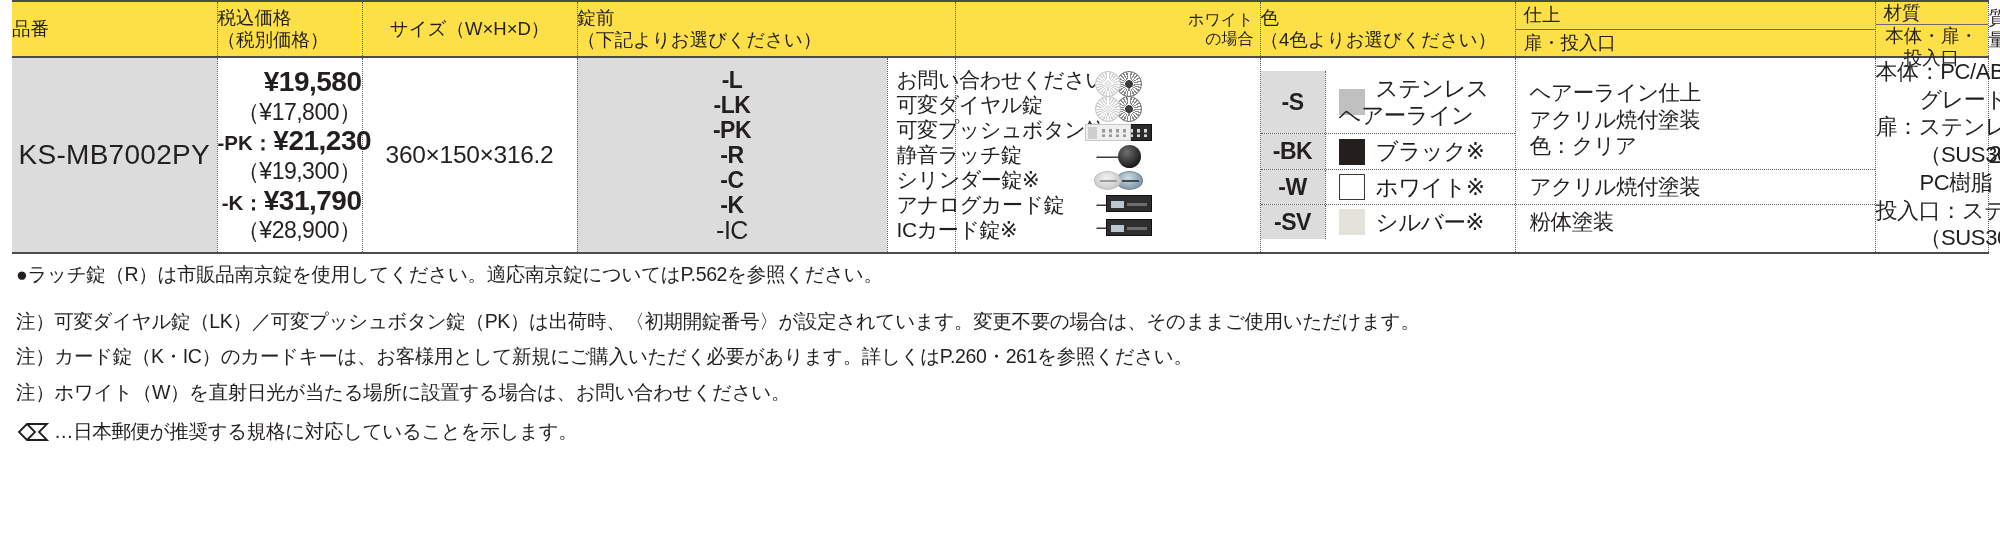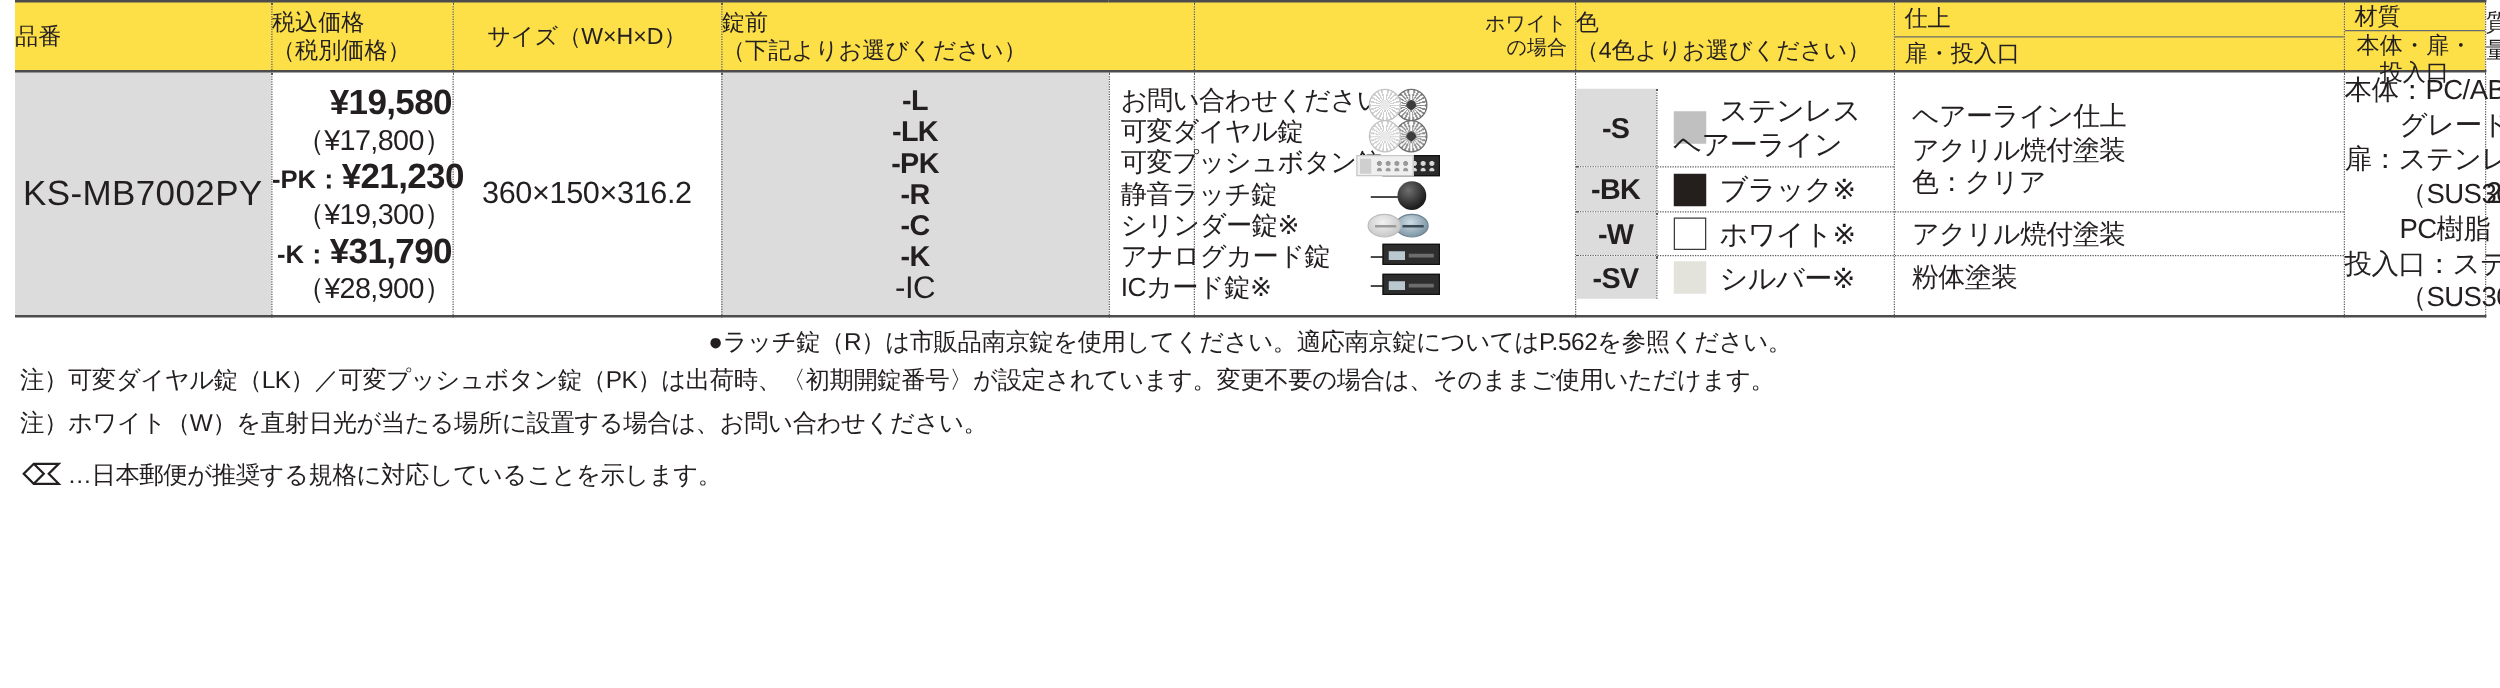--- a/index.html
+++ b/index.html
@@ -158,21 +158,21 @@
   .finrow + .finrow { border-top: 1.5px dotted #5b5b5b; }
 
   .mat { text-align: center; font-size: 22px; line-height: 1.26; letter-spacing: -.4px; padding: 0 8px; }
   .mat .ln { display: block; white-space: nowrap; }
   .mat .ind { padding-left: 44px; }
   .wt { text-align: center; font-size: 24px; }
 
   
   .notes { padding: 11px 4px 0 4px; }
   .note { font-size: 19.5px; line-height: 1.0; letter-spacing: -.35px; margin-bottom: 16px; white-space: nowrap; }
-  .note.first { margin-bottom: 10px; text-align: center; }
+  .note.first { margin-bottom: 27px; }
   .lastnote { display: flex; align-items: center; gap: 4px; font-size: 19.5px; letter-spacing: -.35px; }
   .postmark { width: 34px; height: 22px; flex: 0 0 34px; }
 </style>
 </head>
 <body>
 
 <div class="page">
 
 
   <table class="spec">
@@ -418,20 +418,21 @@
       </td>
 
       <td class="wt">2.3kg</td>
     </tr>
   </tbody>
     </table>
 
   <div class="notes">
     <div class="note first">●ラッチ錠（R）は市販品南京錠を使用してください。適応南京錠についてはP.562を参照ください。</div>
     <div class="note">注）可変ダイヤル錠（LK）／可変プッシュボタン錠（PK）は出荷時、〈初期開錠番号〉が設定されています。変更不要の場合は、そのままご使用いただけます。</div>
+    <div class="note">注）カード錠（K・IC）のカードキーは、お客様用として新規にご購入いただく必要があります。詳しくはP.260・261を参照ください。</div>
     <div class="note">注）ホワイト（W）を直射日光が当たる場所に設置する場合は、お問い合わせください。</div>
     <div class="lastnote">
       <svg class="postmark" viewBox="0 0 34 22">
         <path d="M3 11 L11 3 L31 3 L23 11 L31 19 L11 19 Z" fill="none" stroke="#231f20" stroke-width="1.8"></path>
         <path d="M11 3 L19 11 L11 19" fill="none" stroke="#231f20" stroke-width="1.8"></path>
       </svg>
       <span>…日本郵便が推奨する規格に対応していることを示します。</span>
     </div>
   </div>
 

